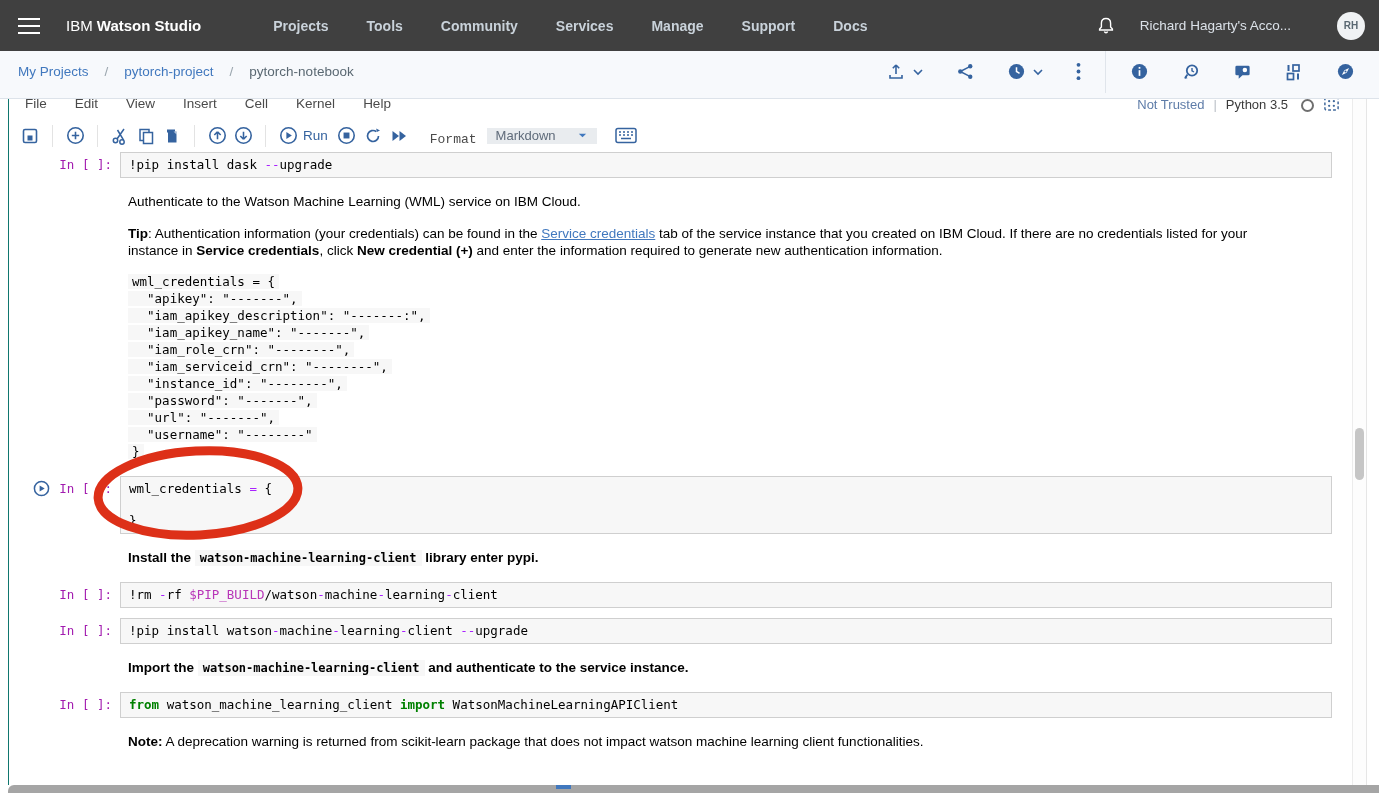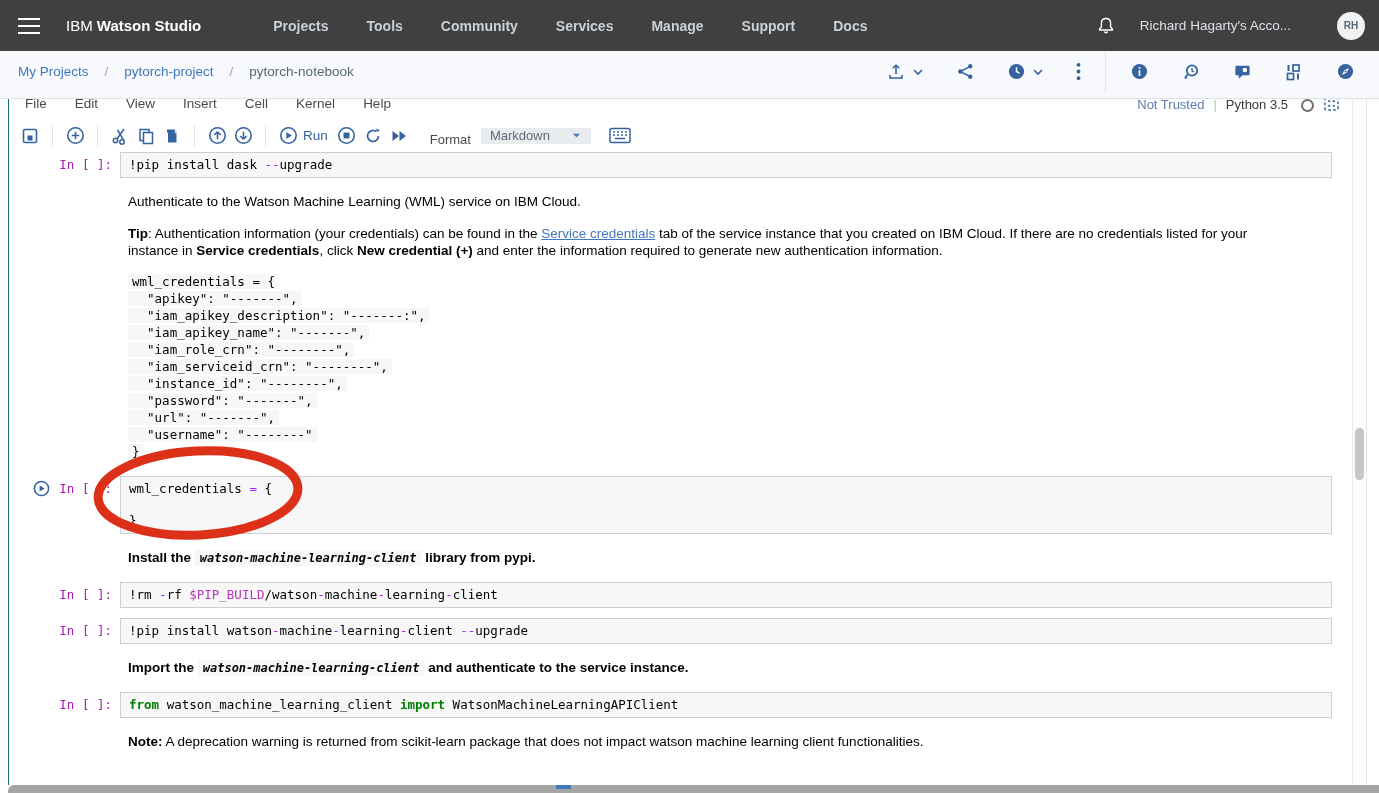--- a/index.html
+++ b/index.html
@@ -41,42 +41,42 @@
   .menubar-right { margin-left:auto; display:flex; align-items:flex-end; gap:9px; padding-right:24px; font-size:13px; }
   .trust { color:#5e7ca8; cursor:pointer; }
   .mb-pipe { color:#b9bfc6; }
   .kernel-name { color:#3a3a3a; }
   .kernel-ring { width:13px; height:13px; border:2px solid #6f6f6f; border-radius:50%; margin-left:4px; }
 
   .toolbar { height:33px; display:flex; align-items:center; padding:0 8px; color:#35639f; }
   .tb-btn { width:26px; height:24px; display:flex; align-items:center; justify-content:center; cursor:pointer; }
   .tb-sep { width:1px; height:22px; background:#e3e3e3; margin:0 9px; }
   .run-label { font-size:13.5px; margin:0 6px 0 2px; cursor:pointer; }
-  .fmt-label { color:#4a4a4a; font-size:13px; margin:8px 10px 0 18px; }
+  .fmt-label { color:#4a4a4a; font-size:13px; margin:8px 10px 0 18px;font-family:Liberation Mono, monospace; }
   .fmt-select { width:110px; height:16px; background:#e9ecef; color:#5f6b7a; font-size:13px;
     display:flex; align-items:center; padding:0 9px; cursor:pointer; }
   .fmt-caret { margin-left:auto; }
   .kbd-btn { margin-left:16px; }
 
   
   .content { position:absolute; top:65px; left:0; right:15px; bottom:0; overflow:hidden; }
   .content > :first-child { margin-top:0; }
   .code-row { display:flex; margin:10px 0; position:relative; }
   .prompt { width:111px; flex:0 0 111px; text-align:right; padding:5px 8px 0 0;
     font-family:"DejaVu Sans Mono", monospace; font-size:12.5px; color:#a21caf; white-space:pre; }
   .codebox { flex:1; margin-right:19px; border:1px solid #cfcfcf; background:#f7f7f7;
     padding:4px 8px; font-family:"DejaVu Sans Mono", monospace; font-size:12.5px; line-height:16px;
     color:#000; white-space:pre; cursor:text; }
   .tok-op  { color:#AA22FF; }
   .tok-kw  { color:#008000; font-weight:bold; }
   .tok-env { color:#b836b8; }
   .md-cell { margin:15px 0 15px 119px; padding-right:60px; font-size:13.5px; line-height:17px; color:#000; }
   .md-cell .b { font-weight:bold; }
   .md-cell .link { color:#4178be; text-decoration:underline; cursor:pointer; }
-  .md-cell .icode { font-family:"DejaVu Sans Mono", monospace; font-size:12px; background:#f7f7f7; padding:1px 5px;font-style:italic; }
+  .md-cell .icode { font-family:"DejaVu Sans Mono", monospace; font-size:12px; background:#f7f7f7; padding:1px 5px; }
   .mdcode-cell { margin:15px 0 15px 119px; font-family:"DejaVu Sans Mono", monospace; font-size:12.5px; }
   .mdcode-cell .cl { height:17px; }
   .mdcode-cell .cl span { display:inline-block; background:#f7f7f7; padding:0 4px; line-height:15px; white-space:pre; }
 
   .circle-svg { position:absolute; left:79px; top:-31px; width:222px; height:104px; pointer-events:none; z-index:5; }
   .margin-play { position:absolute; left:24px; top:4px; cursor:pointer; }
 
   
   .scrollbar { position:absolute; top:0; right:0; bottom:0; width:14px; border-left:1px solid #ececec; background:#fdfdfd; }
   .scroll-thumb { position:absolute; top:341px; left:2px; width:9px; height:52px; border-radius:5px; background:#c6c6c6; cursor:grab; }
@@ -340,21 +340,21 @@
         <svg class="margin-play" width="17" height="17" viewBox="0 0 18 18">
           <circle cx="9" cy="9" r="7.5" fill="none" stroke="#35639f" stroke-width="1.6"></circle>
           <path d="M7 5.8v6.4L12.4 9z" fill="#35639f"></path>
         </svg>
         <div class="prompt">In [ ]:</div>
         <div class="codebox"><div class="cm-line"><span class="tok-p">wml_credentials </span><span class="tok-op">=</span><span class="tok-p"> {</span></div><div class="cm-line">&nbsp;</div><div class="cm-line"><span class="tok-p">}</span></div></div>
         <svg class="circle-svg" viewBox="0 0 222 104">
           <ellipse cx="110" cy="48" rx="100" ry="42" fill="none" stroke="#dd3018" stroke-width="9" transform="rotate(-3 110 48)" stroke-linecap="round"></ellipse>
         </svg>
       </div>
-      <div class="md-cell"><span class="b ">Install the </span><span class="b icode">watson-machine-learning-client</span><span class="b "> library from pypi.</span></div>
+      <div class="md-cell"><span class="b ">Install the </span><span class="b icode">watson-machine-learning-client</span><span class="b "> library enter pypi.</span></div>
       <div class="code-row">
         <div class="prompt">In [ ]:</div>
         <div class="codebox"><div class="cm-line"><span class="tok-p">!rm </span><span class="tok-op">-</span><span class="tok-p">rf </span><span class="tok-env">$PIP_BUILD</span><span class="tok-p">/watson</span><span class="tok-op">-</span><span class="tok-p">machine</span><span class="tok-op">-</span><span class="tok-p">learning</span><span class="tok-op">-</span><span class="tok-p">client</span></div></div>
       </div>
       <div class="code-row">
         <div class="prompt">In [ ]:</div>
         <div class="codebox"><div class="cm-line"><span class="tok-p">!pip install watson</span><span class="tok-op">-</span><span class="tok-p">machine</span><span class="tok-op">-</span><span class="tok-p">learning</span><span class="tok-op">-</span><span class="tok-p">client </span><span class="tok-op">--</span><span class="tok-p">upgrade</span></div></div>
       </div>
       <div class="md-cell"><span class="b ">Import the </span><span class="b icode">watson-machine-learning-client</span><span class="b "> and authenticate to the service instance.</span></div>
       <div class="code-row">

